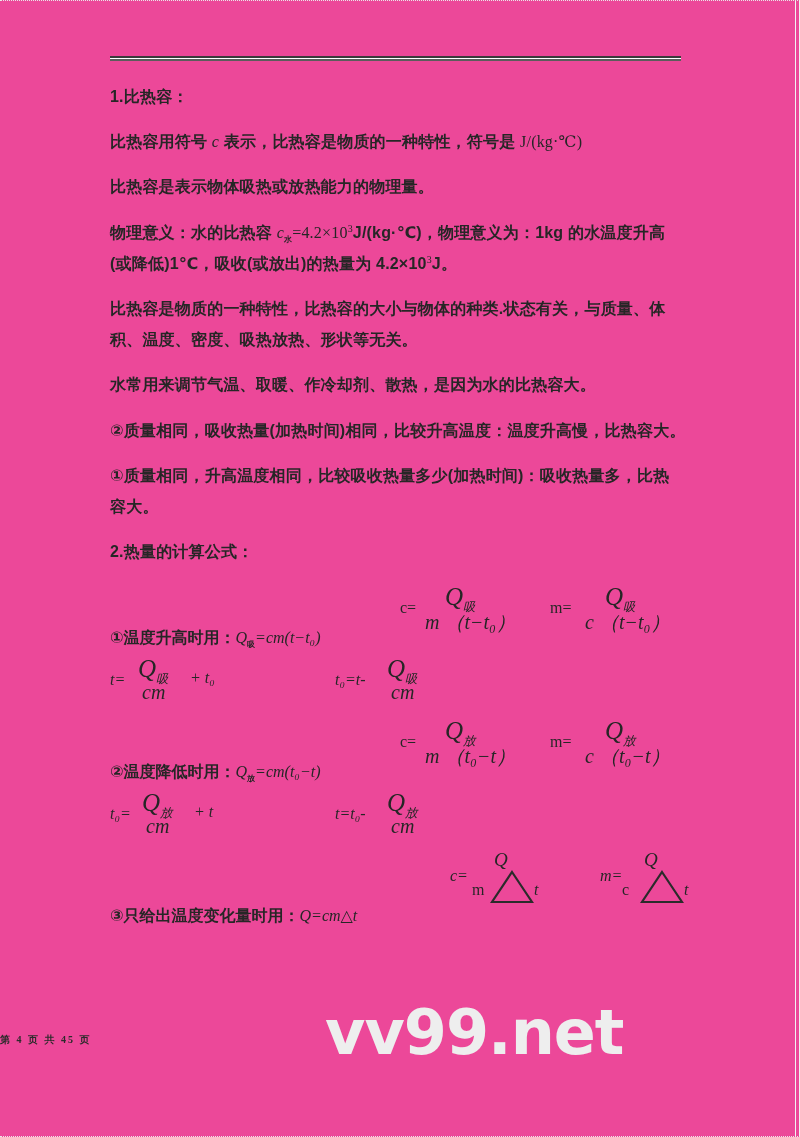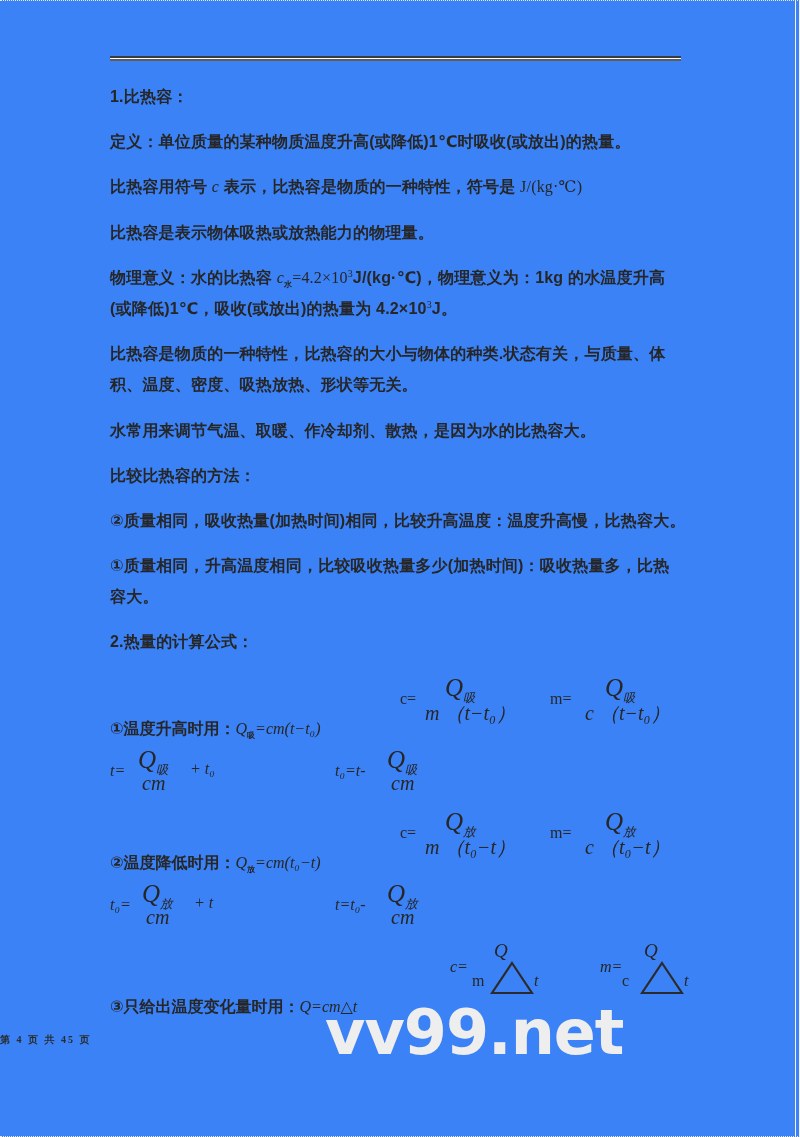--- a/index.html
+++ b/index.html
@@ -7,21 +7,21 @@
     padding: 0;
     background: #ffffff;
   }
   body {
     font-family: "Liberation Serif", "DejaVu Serif", serif;
   }
   .page {
     position: relative;
     width: 800px;
     height: 1137px;
-    background: #3b82f6;
+    background: #ec4899;
     overflow: hidden;
     box-sizing: border-box;
     border-top: 1px dotted #e9e9e9;
     border-bottom: 1px dotted #e9e9e9;
     border-right: 1px solid #f0f0f0;
   }
   .page-edge-right {
     position: absolute;
     top: 0;
     right: 3px;
@@ -221,33 +221,31 @@
   <div class="header-rule">
     <div class="thick"></div>
     <div class="gap"></div>
     <div class="thin"></div>
   </div>
 
   <div class="content">
 
     <p class="para">1.比热容：</p>
 
-    <p class="para">定义：单位质量的某种物质温度升高(或降低)1℃时吸收(或放出)的热量。</p>
 
     <p class="para"><span>比热容用符号 </span><span class="ital">c</span><span> 表示，比热容是物质的一种特性，符号是 </span><span class="lat">J/(kg·℃)</span></p>
 
     <p class="para">比热容是表示物体吸热或放热能力的物理量。</p>
 
     <p class="para wrap"><span>物理意义：水的比热容 </span><span class="ital">c</span><sub class="sub-cn">水</sub><span class="lat">=4.2×10</span><sup class="sup lat">3</sup><span>J/(kg·℃)，物理意义为：1kg 的水温度升高(或降低)1℃，吸收(或放出)的热量为 4.2×10</span><sup class="sup lat">3</sup><span>J。</span></p>
 
     <p class="para wrap">比热容是物质的一种特性，比热容的大小与物体的种类.状态有关，与质量、体积、温度、密度、吸热放热、形状等无关。</p>
 
     <p class="para">水常用来调节气温、取暖、作冷却剂、散热，是因为水的比热容大。</p>
 
-    <p class="para">比较比热容的方法：</p>
 
     <p class="para">②质量相同，吸收热量(加热时间)相同，比较升高温度：温度升高慢，比热容大。</p>
 
     <p class="para wrap">①质量相同，升高温度相同，比较吸收热量多少(加热时间)：吸收热量多，比热容大。</p>
 
     <p class="para">2.热量的计算公式：</p>
 
     <div class="formula-block">
       <span class="fml-lead"><span>①温度升高时用：</span><span class="eq">Q</span><sub class="sub-cn">吸</sub><span class="eq">=cm(t−t₀)</span></span>
 

